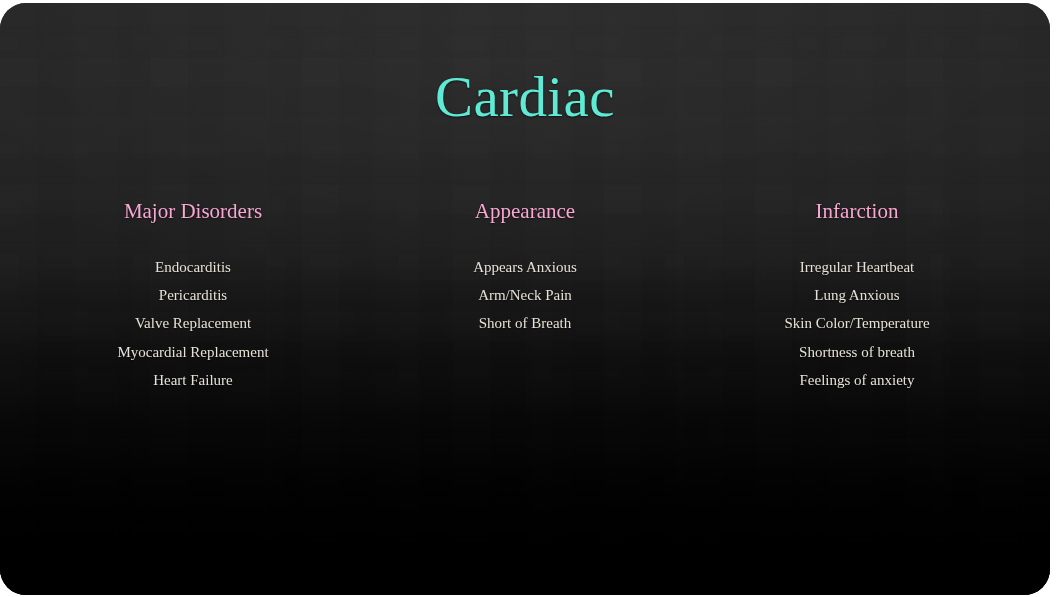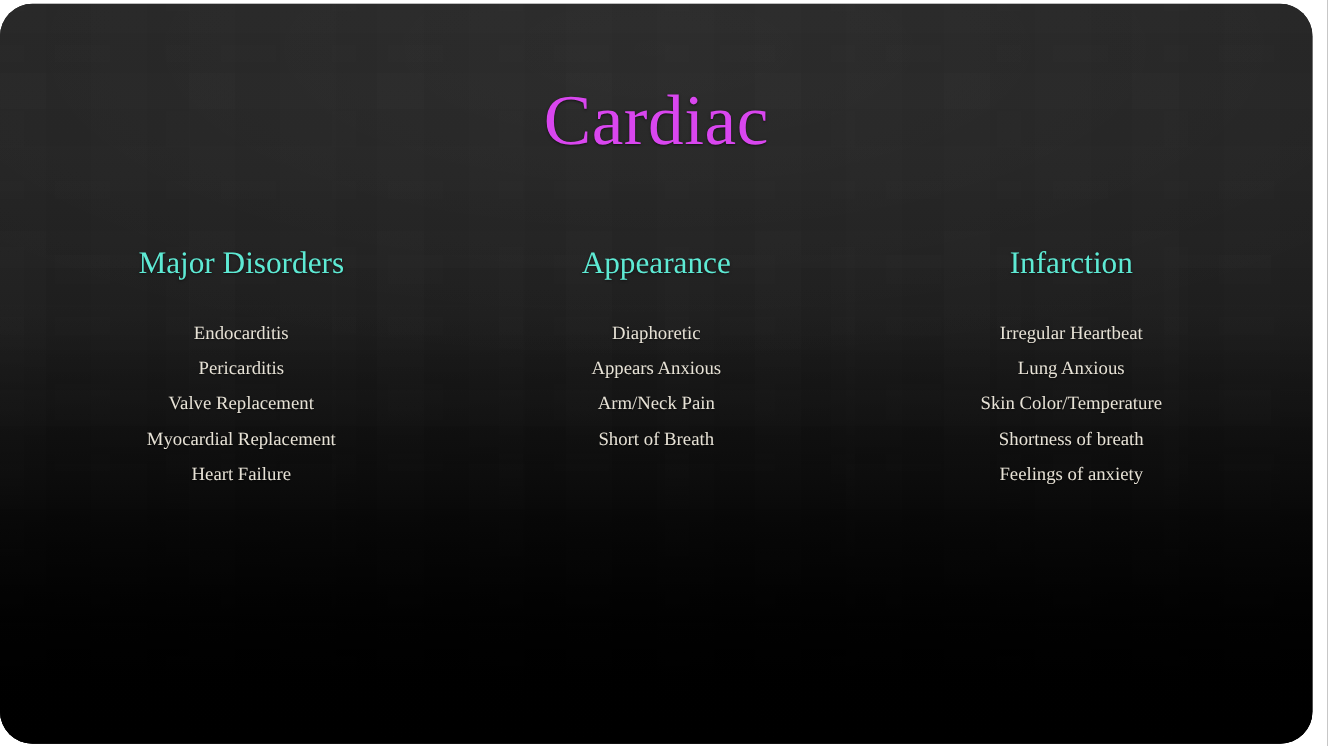--- a/index.html
+++ b/index.html
@@ -88,21 +88,21 @@
     position: absolute;
     inset: 0;
   }
 
   #slide-title {
     position: absolute;
     left: 0;
     right: 0;
     top: 59px;
     text-align: center;
-    color: #d946ef;
+    color: #5eead4;
     font-size: 57px;
     line-height: 70px;
     font-weight: normal;
     letter-spacing: 0.4px;
     font-family: "Liberation Serif", "DejaVu Serif", serif;
     margin: 0;
     text-shadow: 0 1px 2px rgba(0,0,0,0.55);
   }
 
   .columns {
@@ -115,22 +115,22 @@
     align-items: flex-start;
   }
   .column {
     flex: 1 1 0;
     display: flex;
     flex-direction: column;
     align-items: center;
   }
 
   .col-heading {
-    color: #5eead4;
-    font-size: 25px;
+    color: #f9a8d4;
+    font-size: 21px;
     line-height: 30px;
     font-weight: normal;
     margin: 0 0 17px 0;
     text-align: center;
     font-family: "Liberation Serif", "DejaVu Serif", serif;
     text-shadow: 0 1px 2px rgba(0,0,0,0.5);
   }
 
   .col-list {
     list-style: none;
@@ -179,21 +179,20 @@
           <li>Pericarditis</li>
           <li>Valve Replacement</li>
           <li>Myocardial Replacement</li>
           <li>Heart Failure</li>
         </ul>
       </div>
 
       <div class="column" id="column-appearance">
         <h2 class="col-heading">Appearance</h2>
         <ul class="col-list">
-          <li>Diaphoretic</li>
           <li>Appears Anxious</li>
           <li>Arm/Neck Pain</li>
           <li>Short of Breath</li>
         </ul>
       </div>
 
       <div class="column" id="column-assessment">
         <h2 class="col-heading">Infarction</h2>
         <ul class="col-list">
           <li>Irregular Heartbeat</li>

